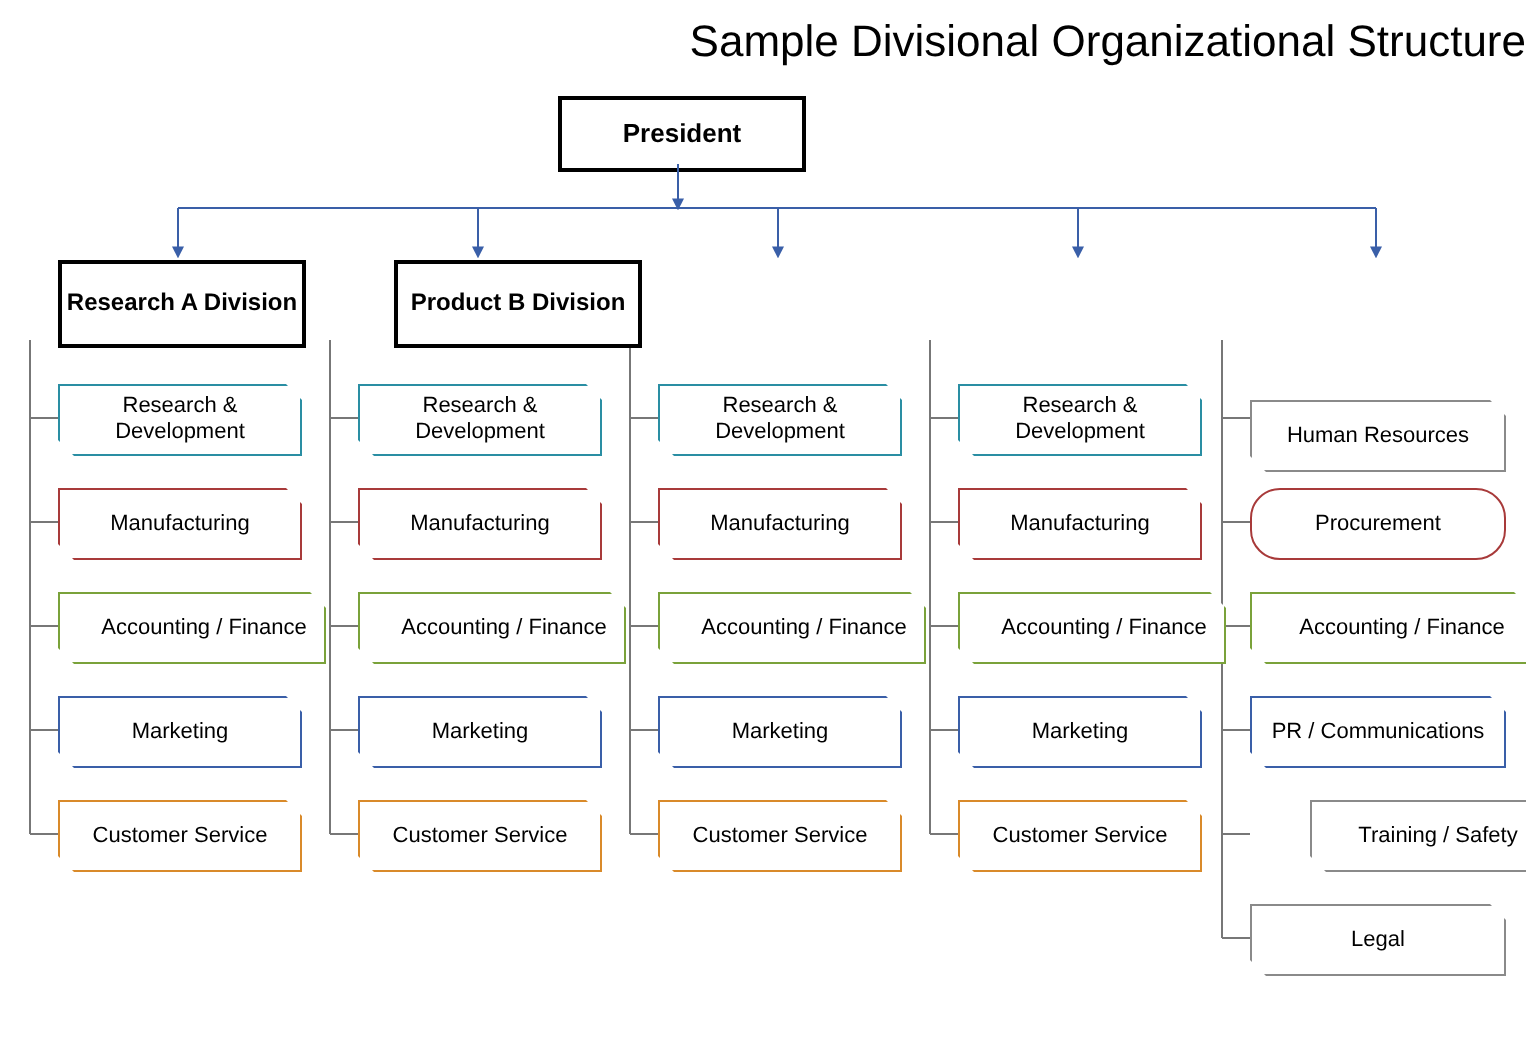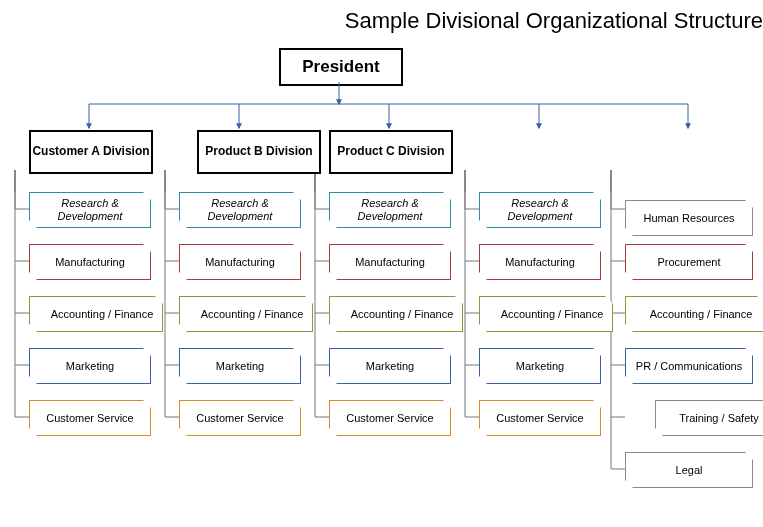--- a/index.html
+++ b/index.html
@@ -28,21 +28,21 @@
     background: #fff;
     text-align: center;
     display: flex;
     align-items: center;
     justify-content: center;
     line-height: 1.15;
   }
   .president {
     border: 2px solid #000;
     font-weight: bold;
-    font-size: 17px;
+    font-size: 13px;
   }
   .division {
     border: 2px solid #000;
     font-weight: bold;
     font-size: 12px;
   }
   .dept {
     font-size: 11px;
     border-style: solid;
     border-width: 1.5px;
@@ -52,21 +52,21 @@
     clip-path: polygon(
       0% 0%,
       calc(100% - 8px) 0%,
       100% 8px,
       100% 100%,
       8px 100%,
       0% calc(100% - 8px)
     );
   }
   
-  .c-teal   { border-color: #2a8ea3; font-style: italic; }
+  .c-teal   { border-color: #2a8ea3; }
   .c-red    { border-color: #a83a3a; }
   .c-green  { border-color: #7aa23a; padding-left: 12px; }
   .c-blue   { border-color: #3a5fa8; }
   .c-orange { border-color: #d98a2a; }
   .c-gray   { border-color: #8a8a8a; }
 
   svg.lines {
     position: absolute;
     left: 0;
     top: 0;
@@ -164,23 +164,22 @@
         <path d="M 611 417 L 625 417"></path>
         <path d="M 611 469 L 625 469"></path>
         <path d="M 611 170 L 611 192"></path>
         <path d="M 611 170 L 611 170"></path>
         <path d="M 611 170 L 611 209"></path>
         <path d="M 611 170 L 611 170"></path>
         <path d="M 611 170 L 611 170"></path>
       </g>
   </svg>
 
-  <div class="box division" style="left:29px;  top:130px; width:120px; height:40px;">Customer  A Division</div>
+  <div class="box division" style="left:29px;  top:130px; width:120px; height:40px;">Research  A Division</div>
   <div class="box division" style="left:197px; top:130px; width:120px; height:40px;">Product  B Division</div>
-  <div class="box division" style="left:329px; top:130px; width:120px; height:40px;">Product  C Division</div>
 
   <div id="dept-layer">
       <div class="box dept notch c-teal" style="left: 29px; top: 192px; width: 120px; height: 34px;">Research &amp; Development</div>
       <div class="box dept notch c-red" style="left: 29px; top: 244px; width: 120px; height: 34px;">Manufacturing</div>
       <div class="box dept notch c-green" style="left: 29px; top: 296px; width: 120px; height: 34px;">Accounting / Finance</div>
       <div class="box dept notch c-blue" style="left: 29px; top: 348px; width: 120px; height: 34px;">Marketing</div>
       <div class="box dept notch c-orange" style="left: 29px; top: 400px; width: 120px; height: 34px;">Customer Service</div>
       <div class="box dept notch c-teal" style="left: 179px; top: 192px; width: 120px; height: 34px;">Research &amp; Development</div>
       <div class="box dept notch c-red" style="left: 179px; top: 244px; width: 120px; height: 34px;">Manufacturing</div>
       <div class="box dept notch c-green" style="left: 179px; top: 296px; width: 120px; height: 34px;">Accounting / Finance</div>
@@ -190,20 +189,20 @@
       <div class="box dept notch c-red" style="left: 329px; top: 244px; width: 120px; height: 34px;">Manufacturing</div>
       <div class="box dept notch c-green" style="left: 329px; top: 296px; width: 120px; height: 34px;">Accounting / Finance</div>
       <div class="box dept notch c-blue" style="left: 329px; top: 348px; width: 120px; height: 34px;">Marketing</div>
       <div class="box dept notch c-orange" style="left: 329px; top: 400px; width: 120px; height: 34px;">Customer Service</div>
       <div class="box dept notch c-teal" style="left: 479px; top: 192px; width: 120px; height: 34px;">Research &amp; Development</div>
       <div class="box dept notch c-red" style="left: 479px; top: 244px; width: 120px; height: 34px;">Manufacturing</div>
       <div class="box dept notch c-green" style="left: 479px; top: 296px; width: 120px; height: 34px;">Accounting / Finance</div>
       <div class="box dept notch c-blue" style="left: 479px; top: 348px; width: 120px; height: 34px;">Marketing</div>
       <div class="box dept notch c-orange" style="left: 479px; top: 400px; width: 120px; height: 34px;">Customer Service</div>
       <div class="box dept notch c-gray" style="left: 625px; top: 200px; width: 126px; height: 34px;">Human Resources</div>
-      <div class="box dept notch c-red" style="left: 625px; top: 244px; width: 126px; height: 34px;">Procurement</div>
+      <div class="box dept notch c-red" style="left: 625px; top: 244px; width: 126px; height: 34px; border-radius: 15px;">Procurement</div>
       <div class="box dept notch c-green" style="left: 625px; top: 296px; width: 126px; height: 34px;">Accounting / Finance</div>
       <div class="box dept notch c-blue" style="left: 625px; top: 348px; width: 126px; height: 34px;">PR / Communications</div>
       <div class="box dept notch c-gray" style="left: 625px; top: 400px; width: 126px; height: 34px; margin-left: 30px;">Training / Safety</div>
       <div class="box dept notch c-gray" style="left: 625px; top: 452px; width: 126px; height: 34px;">Legal</div>
     </div>
 
 </div>
 
 </body></html>

